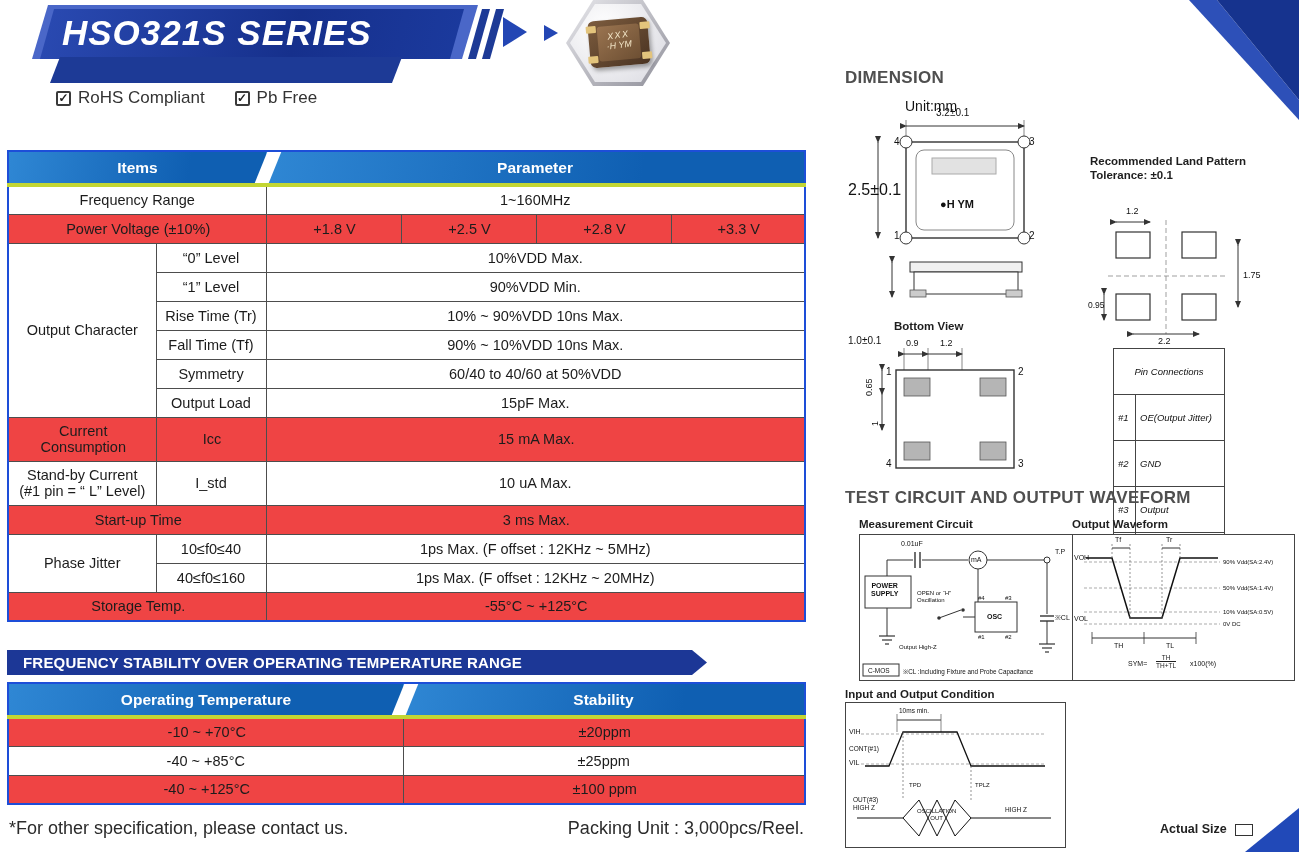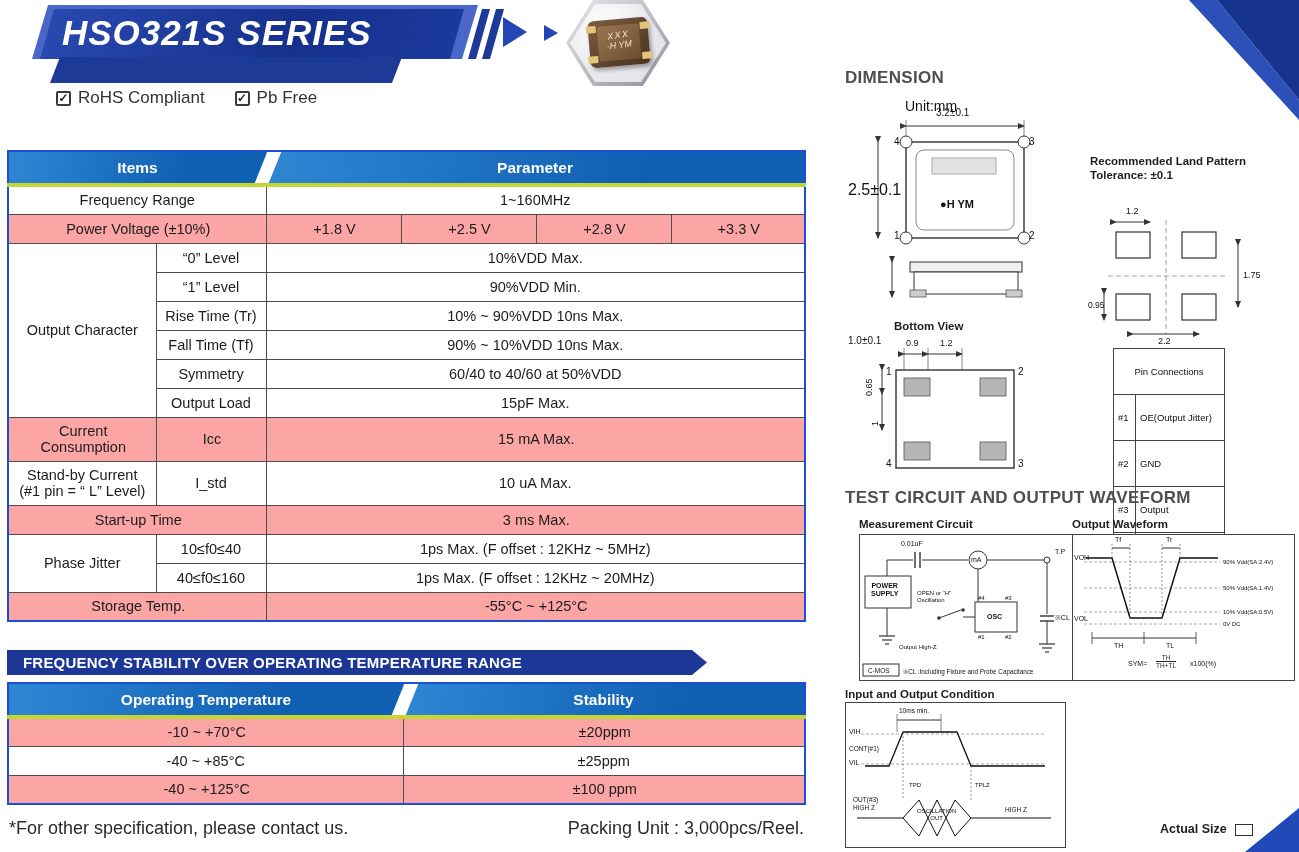--- a/index.html
+++ b/index.html
@@ -64,40 +64,40 @@
   .spec-table{position:absolute;border-collapse:collapse;table-layout:fixed;background:#fff;
               border:2px solid #1d4ed8;}
   .spec-table td{border:1px solid #4d4d4d;font-size:14.5px;color:#1c1c1c;text-align:center;
                  vertical-align:middle;height:29px;padding:1px 6px;}
   .spec-table tr.tall td{height:44px;}
   .spec-table thead th{background:linear-gradient(100deg,#2f87d4 0%,#0f5fb2 70%);color:#fff;
                  font-size:15.5px;font-weight:bold;height:34px;border:none;
                  border-bottom:4px solid #c3d633;position:relative;}
   th.gap::after{content:"";position:absolute;top:0;right:-9px;width:14px;height:100%;
                 background:#fff;transform:skewX(-22deg);z-index:1;}
-  .beige td{background:#fca5a5;padding-left:8px;}
+  .beige td{background:#ef4444;padding-left:8px;}
   .pre{white-space:pre-line;}
   .small{font-size:13px;}
 
   
   .footer{position:absolute;left:9px;top:818px;width:795px;display:flex;
           justify-content:space-between;font-size:18px;color:#2b2b2b;}
 
   
   .rtitle{position:absolute;font-size:17px;font-weight:bold;color:#4f4f4f;letter-spacing:.3px;}
   .dsub{position:absolute;font-size:11.5px;font-weight:bold;color:#1e1e1e;}
   .diag{position:absolute;}
   .diag svg{position:absolute;left:0;top:0;}
   .dl{position:absolute;color:#111;line-height:1.2;white-space:pre;}
   .ml{white-space:pre-line;}
   .rot{transform:rotate(-90deg);transform-origin:left top;}
   .dbox{position:absolute;border:1px solid #444;background:#fff;}
   .pin-table{position:absolute;border-collapse:collapse;font-size:9.5px;background:#fff;}
   .pin-table td,.pin-table th{border:1px solid #444;padding:17px 4px;height:15px;color:#111;
-                font-weight:normal;text-align:left;}
+                font-weight:normal;text-align:left;font-style:italic;}
   .pin-table th{text-align:center;}
   .frac{position:absolute;text-align:center;font-size:6.5px;line-height:1.1;}
   .frac .num{display:block;border-bottom:1px solid #222;padding:0 2px;}
   .asize-box{display:inline-block;width:18px;height:12px;border:1.5px solid #333;
              vertical-align:middle;margin-left:8px;background:#fff;}
   .asize{position:absolute;left:1160px;top:822px;font-size:12.5px;font-weight:bold;color:#222;}
 </style>
 </head>
 <body>
 

